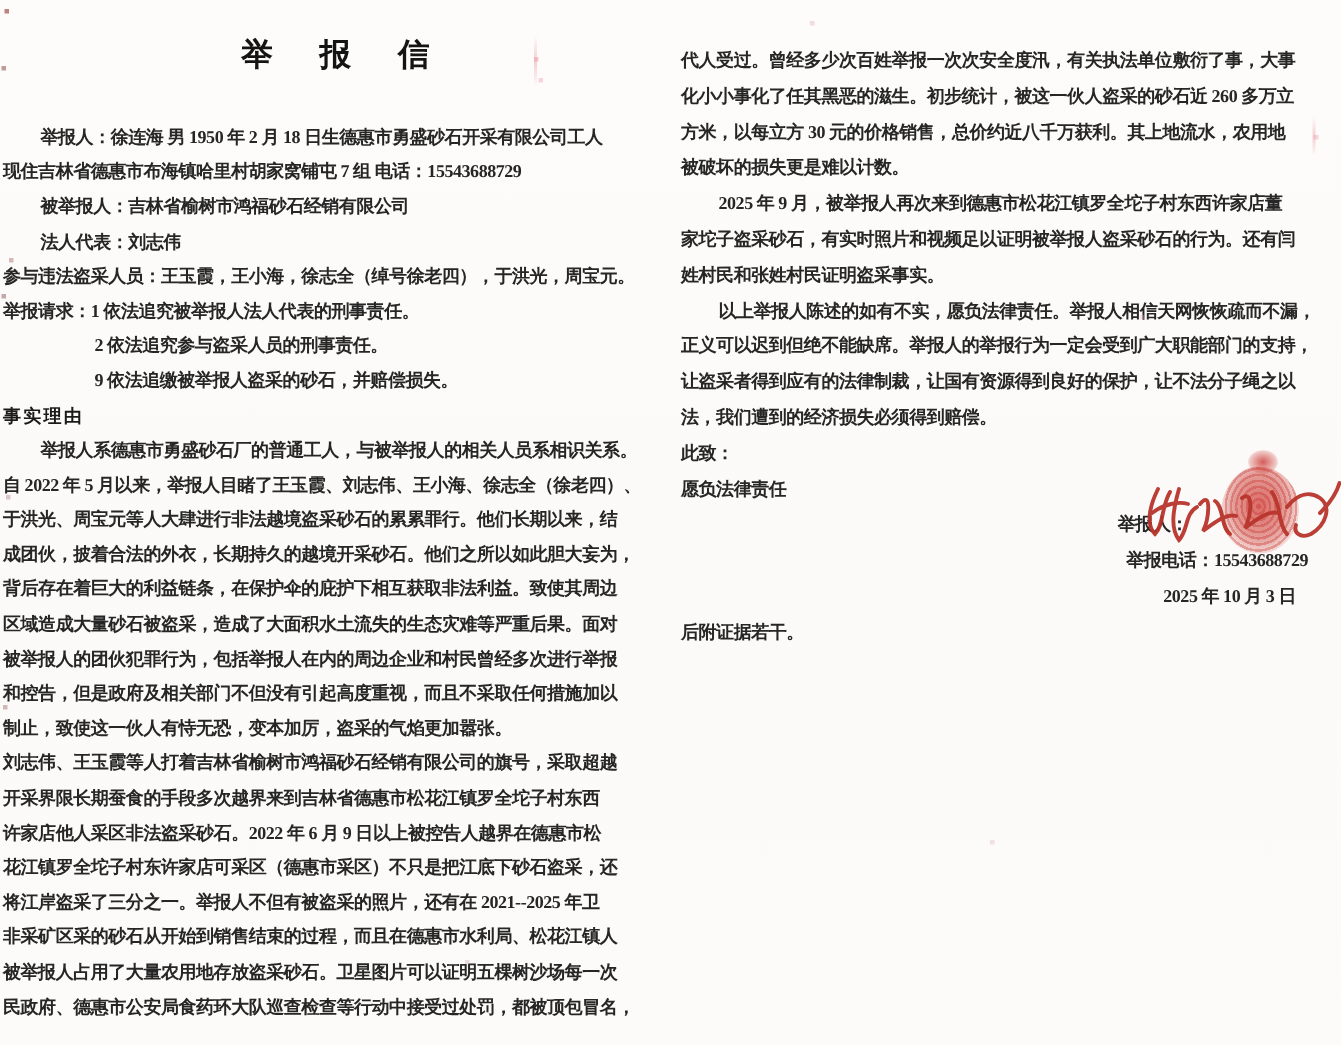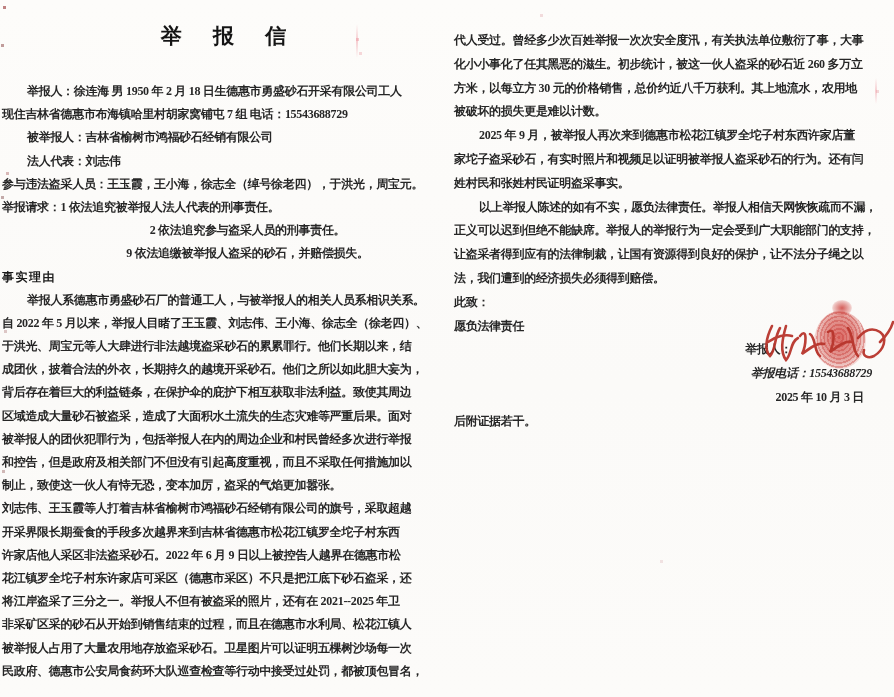--- a/index.html
+++ b/index.html
@@ -24,24 +24,24 @@
   .body{position:absolute;}
   .body-left{top:62px;left:2px;width:430px;margin-top:18px;}
   .body-right{top:29px;left:7px;width:434px;}
   .ln{
     height:23.2px;line-height:23.2px;
     font-size:12px;letter-spacing:-0.3px;
     font-weight:bold;color:#262626;white-space:nowrap;
   }
   .body-right .ln{height:23.8px;line-height:23.8px;}
   .ln.indent{text-indent:25px;}
-  .ln.hang{padding-left:61px;text-align:center;}
+  .ln.hang{padding-left:61px;}
   .ln.center{text-align:left;font-weight:bold;letter-spacing:1.5px;color:#1a1a1a;}
   .ln.sig1{text-align:right;padding-right:96px;position:relative;}
-  .ln.sig2{text-align:right;padding-right:16px;font-style:italic;}
+  .ln.sig2{text-align:right;padding-right:16px;}
   .ln.sig3{text-align:right;padding-right:24px;}
   
   .autograph{
     position:absolute;right:-8px;top:-26px;width:134px;height:56px;z-index:3;
     pointer-events:none;
   }
   .autograph svg{position:absolute;left:0;top:0;}
   .thumbprint{
     position:absolute;left:52px;top:-1px;width:52px;height:58px;
     border-radius:48% 52% 50% 50%/55% 50% 50% 45%;

